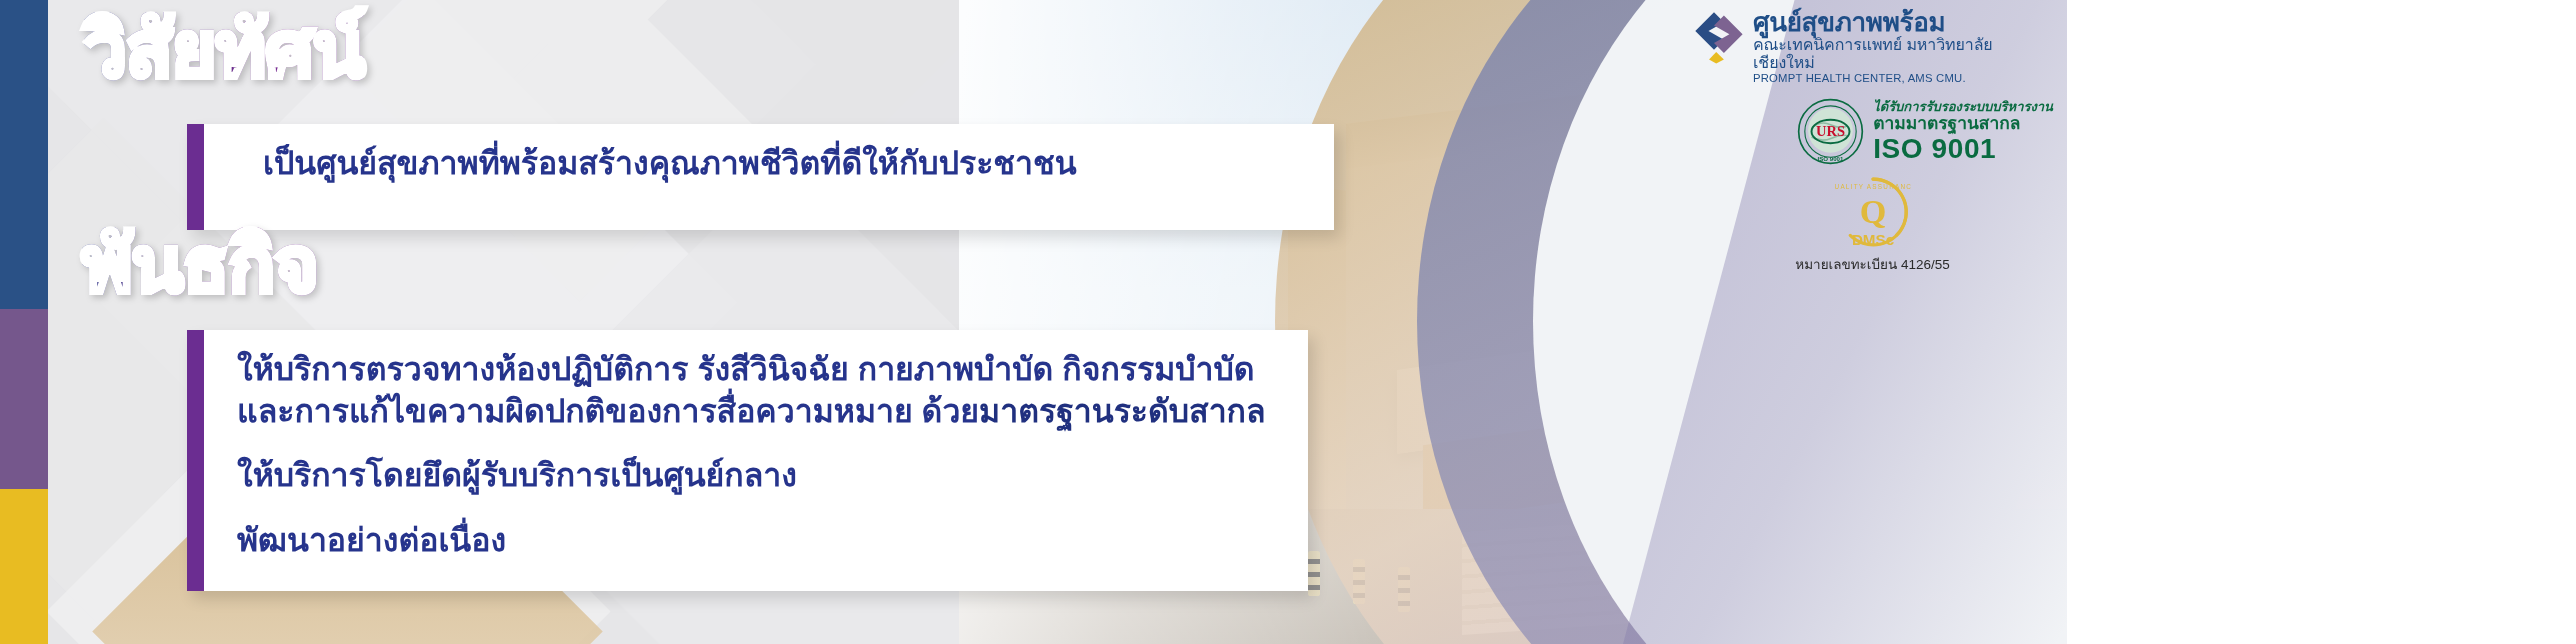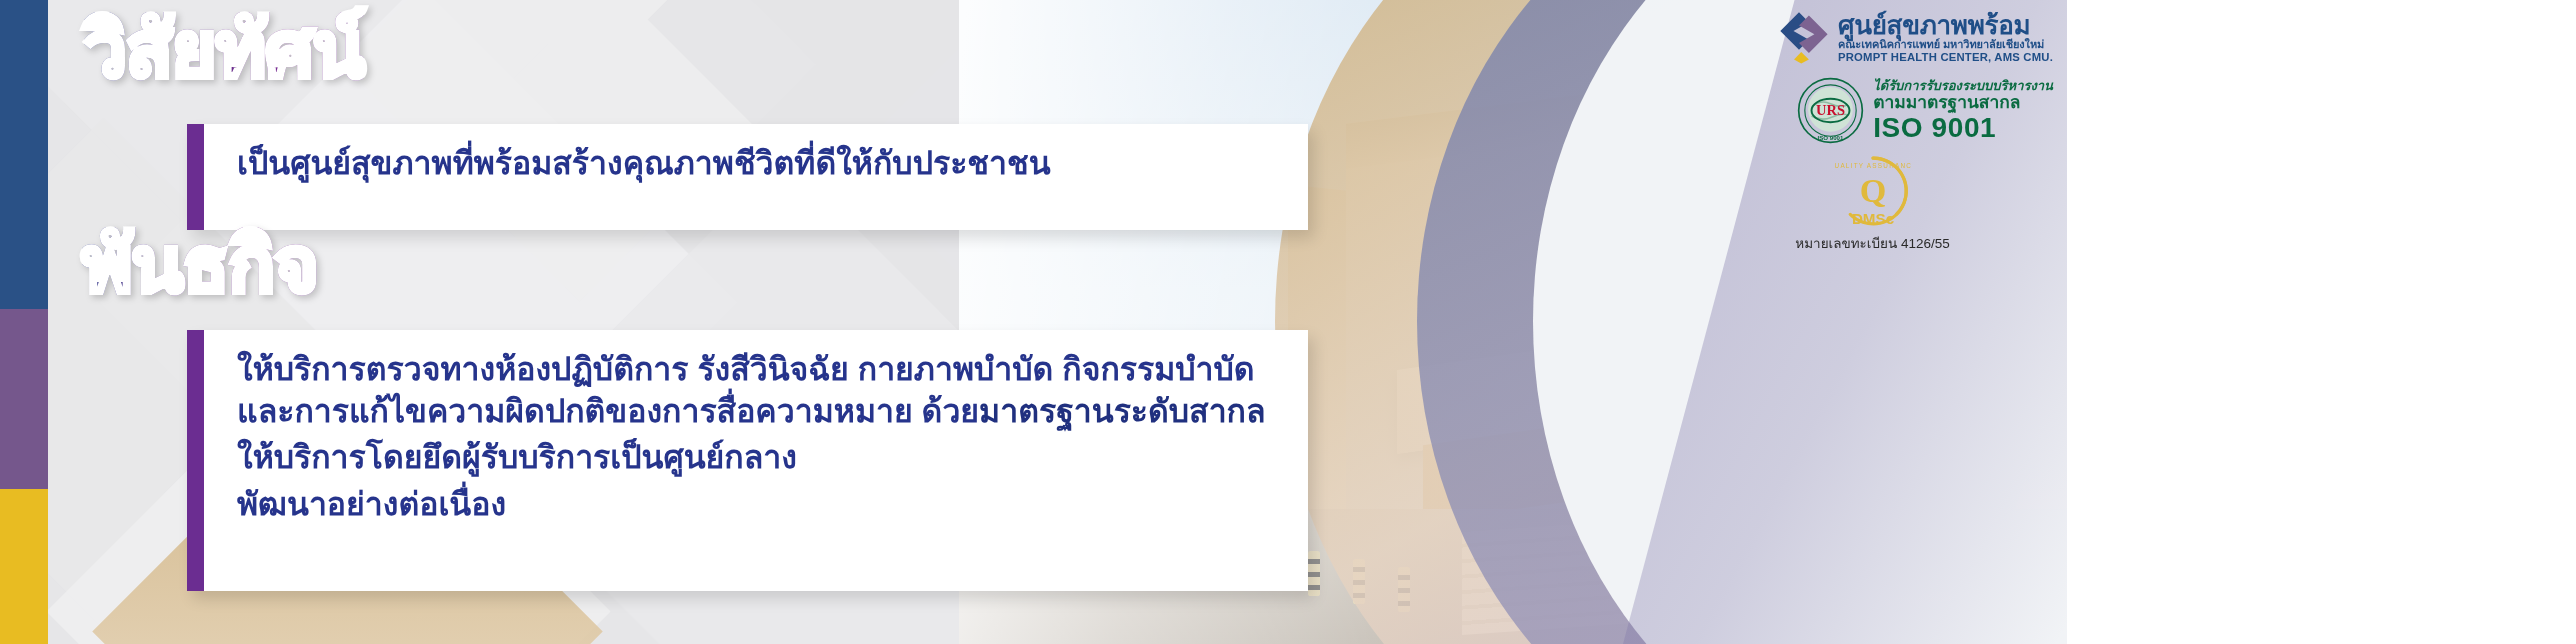--- a/index.html
+++ b/index.html
@@ -104,39 +104,39 @@
     filter:drop-shadow(3.2px 3.9px 3.2px rgba(0,0,0,.18));
   }
   .h-vision{position:absolute;left:84px;top:11.6px;font-size:76px;}
   .h-mission{position:absolute;left:82px;top:227px;font-size:76px;}
 
   .card{position:absolute;background:#ffffff;
     box-shadow:6.4px 7.7px 14px rgba(0,0,0,.13);}
   .card .bar{position:absolute;left:0;top:0;width:16.7px;height:100%;}
   .card .lines{padding:19.3px 39px 19.3px 50px;}
 
-  .card-vision{left:187px;top:124px;width:1121px;height:106px;}
+  .card-vision{left:187px;top:124px;width:1121px;height:106px;padding-left:26px;}
   .card-mission{left:187px;top:330px;width:1121px;height:261px;}
 
   .tl{
     color:#26348c;font-size:32px;line-height:1.30;white-space:nowrap;
     font-weight:600;
   }
   .tl .em{font-weight:800;color:#20307f;}
-  .tl.sp{margin-top:5px;}
+  .tl.sp{margin-top:23px;}
 
   
   .brandbox{position:absolute;right:14px;top:9px;width:361px;z-index:12;text-align:right;}
 
-  .logo-row{display:flex;align-items:flex-end;justify-content:flex-end;gap:6px;}
+  .logo-row{display:flex;align-items:flex-start;justify-content:flex-end;gap:6px;}
   .logo-mark{width:55px;height:55px;flex:0 0 auto;}
   .logo-txt{text-align:left;}
   .logo-th{font-size:26px;font-weight:800;color:#1f4e87;line-height:1.02;letter-spacing:-0.3px;}
-  .logo-sub-th{font-size:11px;font-weight:700;color:#1f4e87;line-height:1.15;letter-spacing:-0.1px;}
-  .logo-sub-en{font-size:11.3px;font-weight:700;color:#1f4e87;line-height:1.15;letter-spacing:0.2px;}
+  .logo-sub-th{font-size:16px;font-weight:400;color:#1f4e87;line-height:1.15;letter-spacing:-0.1px;}
+  .logo-sub-en{font-size:11.3px;font-weight:400;color:#1f4e87;line-height:1.15;letter-spacing:0.2px;}
 
   .iso-row{display:flex;align-items:center;justify-content:flex-end;gap:9px;margin-top:13px;}
   .iso-seal{width:67px;height:67px;flex:0 0 auto;}
   .iso-txt{text-align:left;color:#0a6b41;}
   .iso-l1{font-size:13px;font-weight:700;line-height:1.1;font-style:italic;}
   .iso-l2{font-size:17.4px;font-weight:800;line-height:1.12;}
   .iso-l3{font-size:28px;font-weight:800;line-height:1.05;letter-spacing:0.6px;}
 
   .q-block{margin-top:9px;display:flex;flex-direction:column;align-items:center;width:100%;}
   .q-seal{width:76px;height:76px;}

